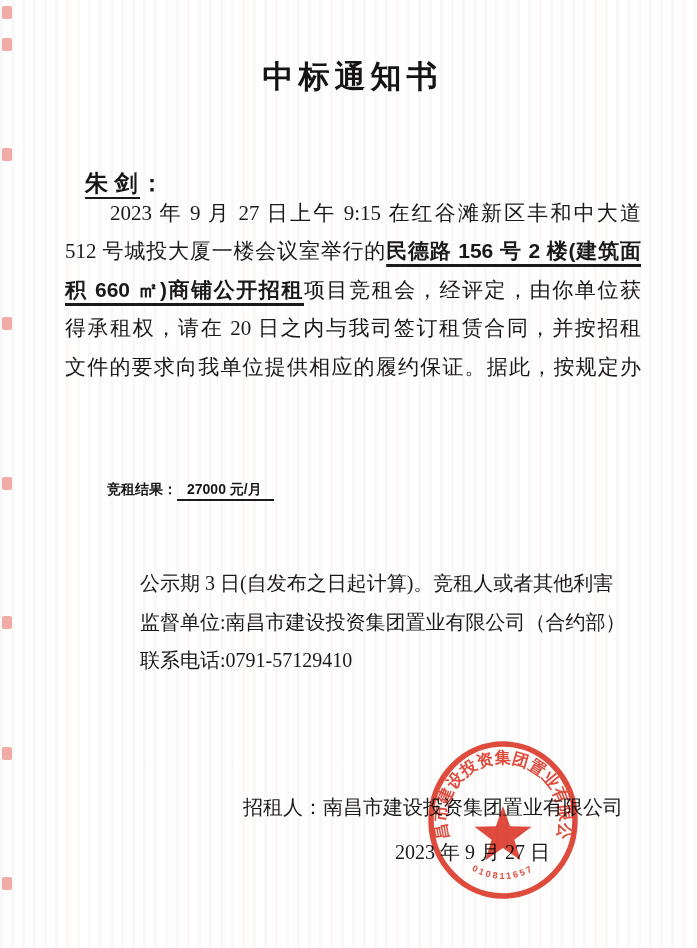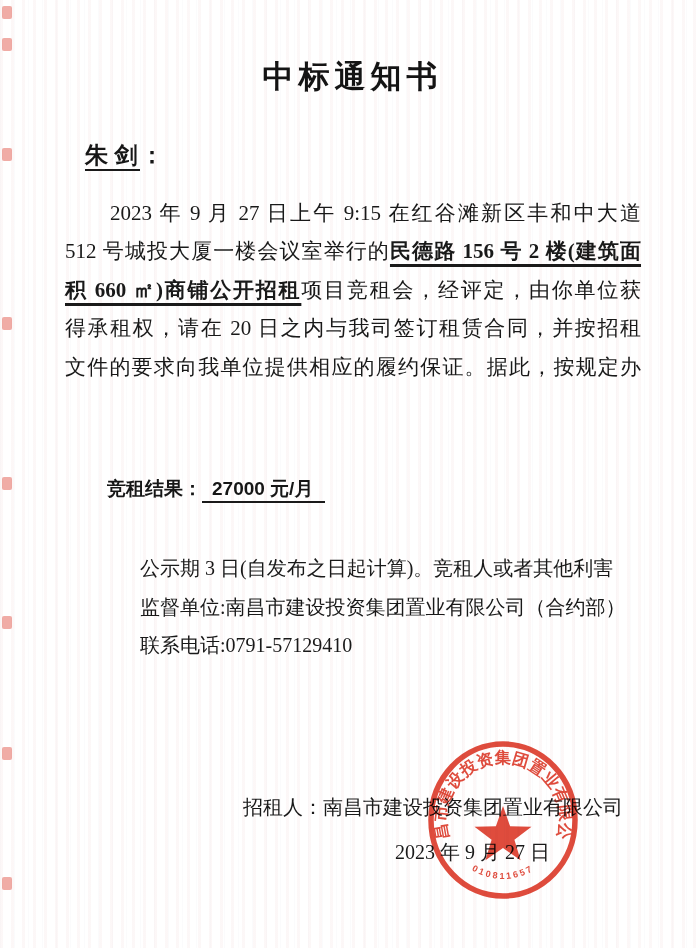--- a/index.html
+++ b/index.html
@@ -21,54 +21,54 @@
     border-radius:2px;filter:blur(0.5px);
   }
   .title{
     position:absolute;top:56px;left:0;width:100%;
     margin:0;padding-left:8px;box-sizing:border-box;
     text-align:center;
     font-size:31px;font-weight:600;letter-spacing:5px;
     color:#141414;
   }
   .recipient{
-    position:absolute;left:85px;top:140px;
+    position:absolute;left:85px;top:168px;
     font-family:"Liberation Sans","DejaVu Sans",sans-serif;
     font-size:23px;font-weight:700;line-height:30px;color:#161616;
   }
   .recipient .u-name{
     border-bottom:2.5px solid #1a1a1a;
     padding:0 3px 1px 0;
   }
   .para1{
     position:absolute;left:65px;top:194px;width:576px;
     font-size:21px;line-height:38.4px;color:#191919;
   }
   .bl{white-space:nowrap;}
   .just{text-align:justify;text-align-last:justify;white-space:normal;}
   .bl1{text-indent:45px;}
   .ub{
-    font-family:Liberation Serif, serif;
+    font-family:Liberation Sans, sans-serif;
     font-weight:700;
     text-decoration:underline;
     text-decoration-thickness:2.5px;
     text-underline-offset:6px;
     text-decoration-color:#1a1a1a;
   }
   .result{
     position:absolute;left:107px;top:474px;
     font-family:"Liberation Sans","DejaVu Sans",sans-serif;
-    font-size:19px;font-weight:700;line-height:30px;color:#161616;
+    font-size:14px;font-weight:700;line-height:30px;color:#161616;
   }
   .result .val{
     border-bottom:2.5px solid #1a1a1a;
     padding:0 12px 2px 10px;
   }
   .notice{
-    position:absolute;left:0;top:549px;width:697px;
+    position:absolute;left:0;top:564px;width:697px;
     font-size:20px;line-height:38.5px;color:#191919;
   }
   .n-ind{margin-left:140px;}
   .n-l2{margin-left:107px;}
   .sig-lessor{
     position:absolute;left:243px;top:793px;
     font-size:20px;line-height:28px;color:#191919;
   }
   .sig-date{
     position:absolute;left:395px;top:838px;

